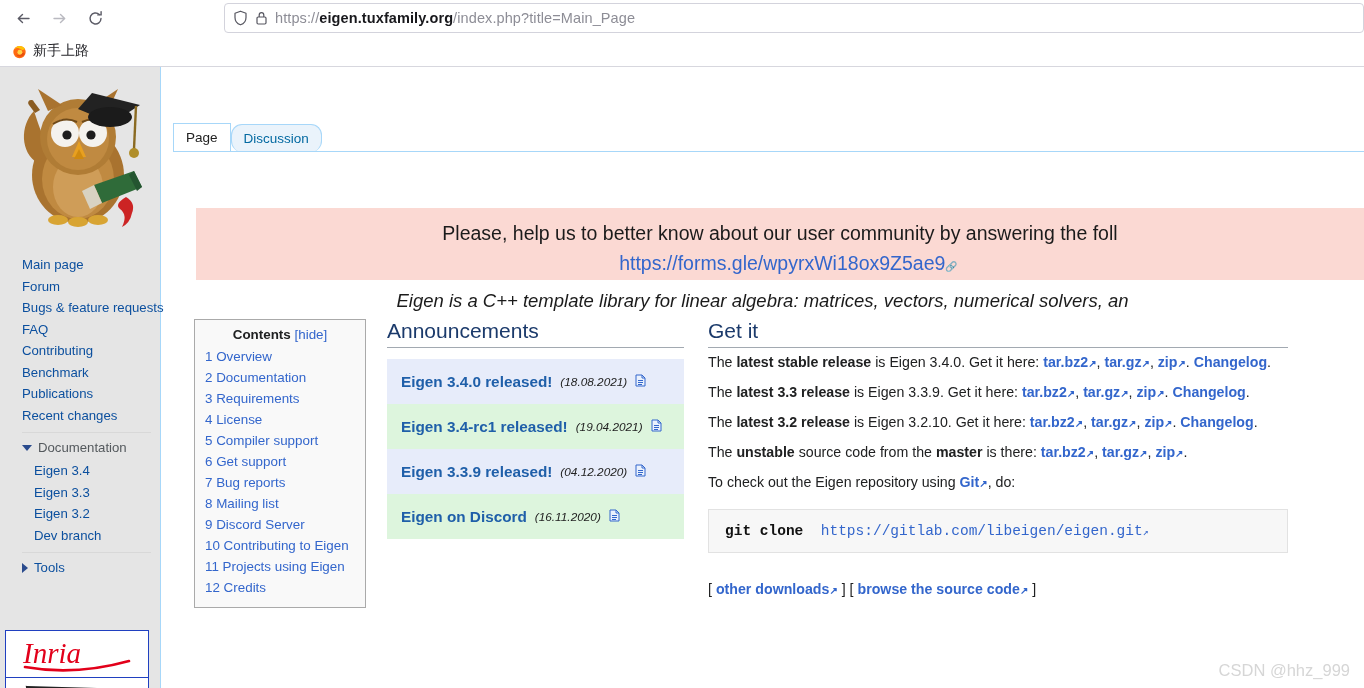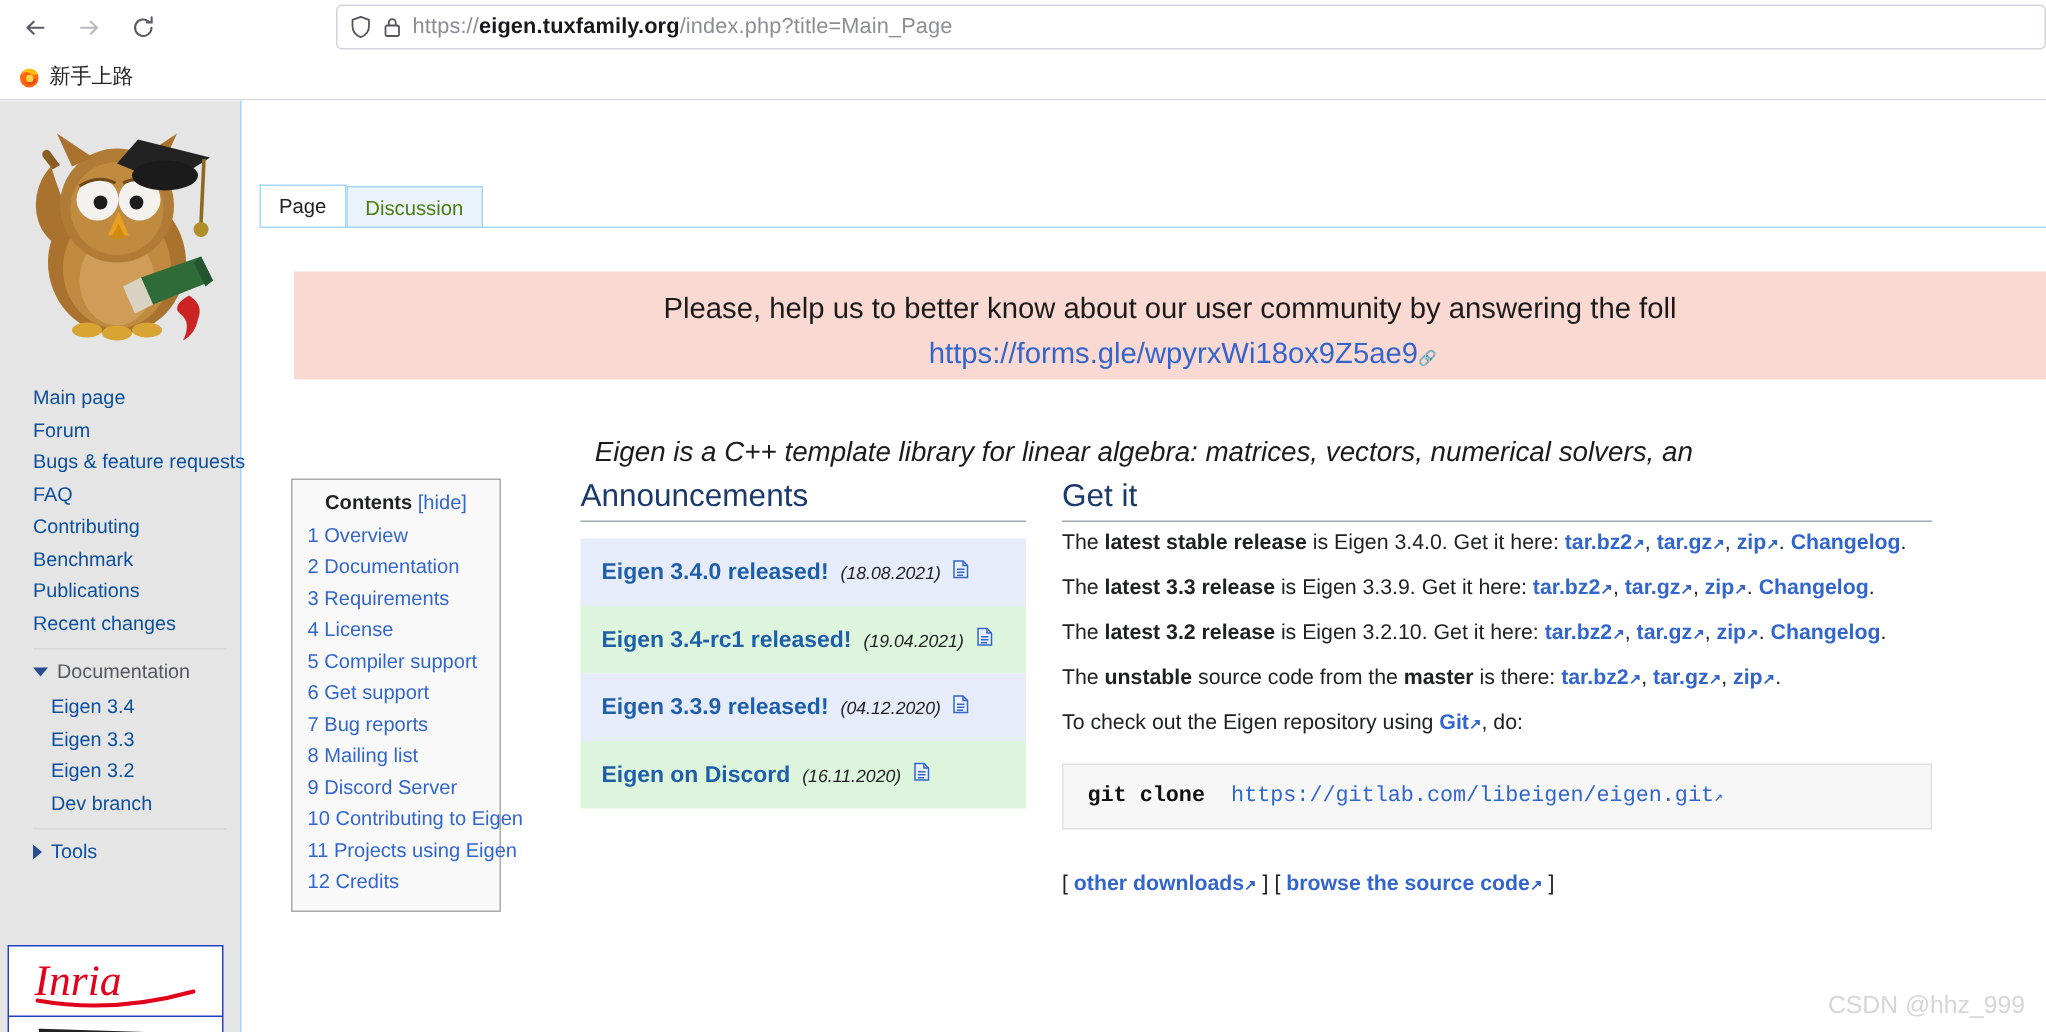--- a/index.html
+++ b/index.html
@@ -90,40 +90,40 @@
 
   .tabs {
     position: absolute; left: 12px; top: 56px; height: 28px; display: flex; align-items: flex-end; gap: 0;
   }
   .tab {
     font-size: 13.5px; padding: 5px 12px 5px 12px; line-height: 17px;
     border: 1px solid #a7d7f9; border-bottom: none; background: #f8fcff;
     position: relative; top: 1px;
   }
   .tab.active { background: #ffffff; color: #222; border-color: #a7d7f9; border-bottom: 1px solid #fff; }
-  .tab.inactive { background: #eaf3fb; color: #4d7c0f; }
+  .tab.inactive { background: #eaf3fb; color: #0369a1; border-radius: 11px; }
   .tabs-rule { position: absolute; left: 12px; top: 84px; width: 1191px; height: 1px; background: #a7d7f9; }
 
   .banner {
-    position: absolute; left: 35px; top: 114px; width: 1168px; height: 72px;
+    position: absolute; left: 35px; top: 141px; width: 1168px; height: 72px;
     background: #fbd9d3; padding-top: 10px; text-align: center;
   }
   .banner-line1 { font-size: 19.5px; color: #1b1b1b; line-height: 30px; white-space: nowrap; overflow: hidden; }
   .banner-line2 { font-size: 19.5px; color: #3366cc; line-height: 30px; white-space: nowrap; padding-left: 17px; }
 
   .tagline {
     position: absolute; left: 0; top: 223px; width: 1203px; text-align: center;
     font-size: 18.5px; font-style: italic; color: #1b1b1b; white-space: nowrap; overflow: hidden;
   }
 
   .cols { position: absolute; left: 33px; top: 252px; width: 1170px; }
 
   
   .toc {
-    position: absolute; left: 0; top: 0; width: 140px;
+    position: absolute; left: 0; top: 0; width: 172px;
     border: 1px solid #aaa; background: #f9f9f9; padding: 7px 10px 9px 10px;
   }
   .toc-title { text-align: center; font-size: 13.4px; color: #202122; margin-bottom: 4px; }
   .toc-title b { font-weight: 700; }
   .toc-title .hide { color: #3366cc; font-weight: 400; }
   .toc-item { font-size: 13.4px; color: #3366cc; line-height: 21px; white-space: nowrap; }
 
   
   .ann { position: absolute; left: 193px; top: 0; width: 297px; }
   .ann-h { font-size: 21px; color: #1b3a6b; font-weight: 400; padding-bottom: 4px; border-bottom: 1px solid #a2a9b1; }

